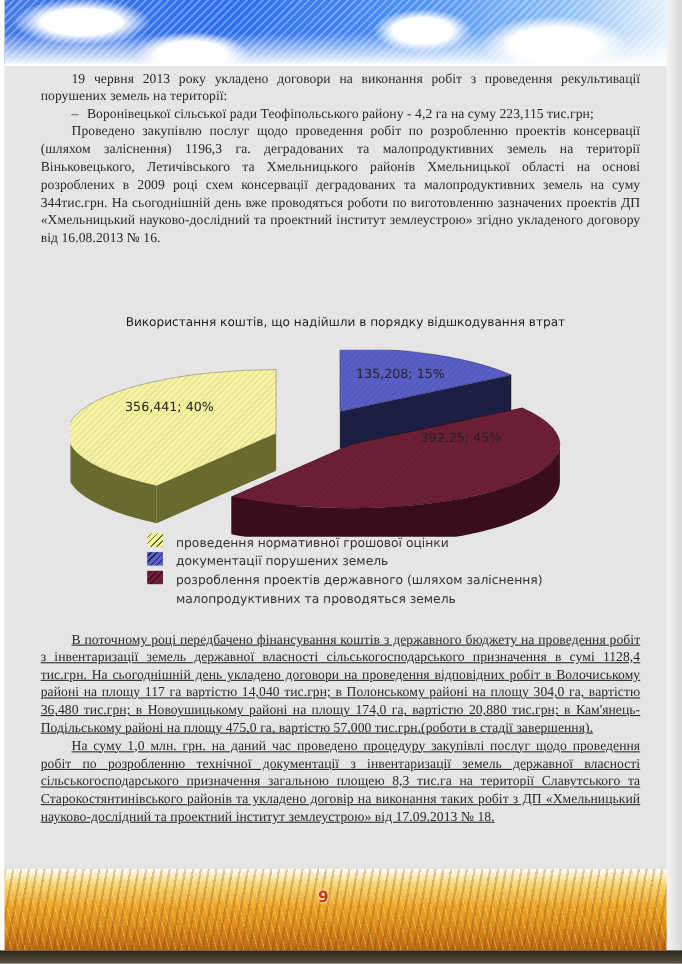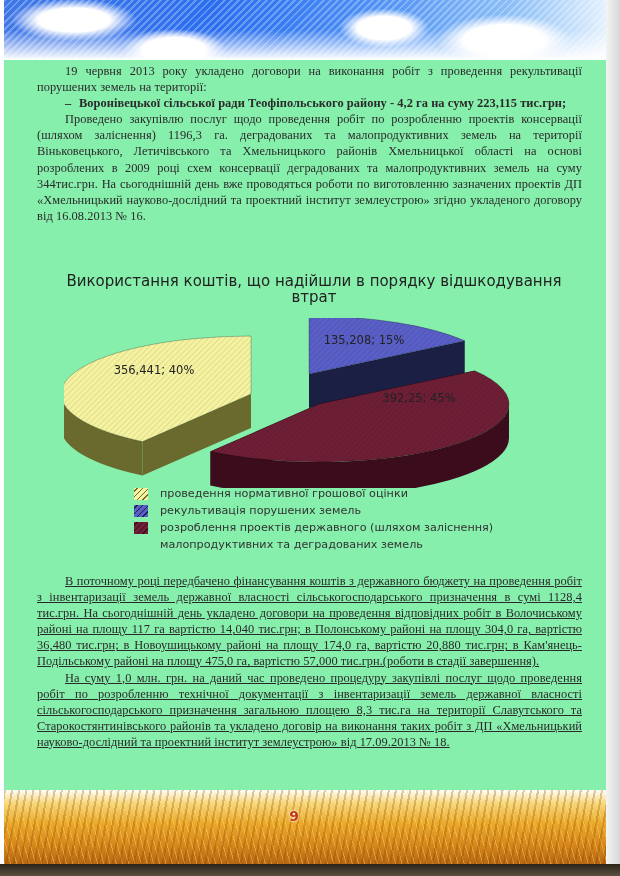--- a/index.html
+++ b/index.html
@@ -4,21 +4,21 @@
 <style>
   html, body { margin: 0; padding: 0; }
   body {
     width: 620px; height: 876px; position: relative; overflow: hidden;
     background: #ffffff;
     font-family: "Liberation Serif", "DejaVu Serif", serif;
     color: #2a2a2a;
   }
   .page {
     position: absolute; left: 4px; top: 0; width: 604px; height: 864px;
-    background: #86efac; overflow: hidden;
+    background: #e5e5e5; overflow: hidden;
   }
   .page-shadow {
     position: absolute; right: 0; top: 0; width: 14px; height: 876px;
     background: linear-gradient(to right, #f4f4f4, #d8d8d8);
   }
   .bottom-shadow {
     position: absolute; left: 0; bottom: 0; width: 620px; height: 12px;
     background: linear-gradient(to bottom, #2a2418, #5a5040);
   }
   .sky {
@@ -46,37 +46,37 @@
     position: absolute; left: 280px; top: 808px; width: 20px; text-align: center;
     font-family: "DejaVu Sans", sans-serif; font-weight: bold; font-size: 14px;
     color: #c43a10; text-shadow: 0 0 2px #fff, 0 0 2px #fff;
   }
   .text {
     position: absolute; left: 33px; width: 545px;
     font-size: 12.4px; line-height: 16.1px; text-align: justify;
     letter-spacing: 0.05px;
   }
   .text p { margin: 0; text-indent: 28px; }
-  .text p.item { text-indent: 0; padding-left: 28px; font-weight: bold; }
+  .text p.item { text-indent: 0; padding-left: 28px; }
   .text p.item .dash { display: inline-block; width: 14px; }
   #block1 { top: 63px; }
   #block2 { top: 573px; text-decoration: underline; }
 
   .chart-title {
-    position: absolute; left: 40px; width: 540px; top: 273px;
-    text-align: center; font-family: "DejaVu Sans", sans-serif; font-size: 15px;
+    position: absolute; left: 40px; width: 540px; top: 285px;
+    text-align: center; font-family: "DejaVu Sans", sans-serif; font-size: 11px;
     line-height: 16px; color: #222;
   }
   svg#pie { position: absolute; left: 60px; top: 318px; width: 490px; height: 170px; }
   .slice-label { font-family: "DejaVu Sans", sans-serif; font-size: 11.5px; fill: #222; }
   .legend {
     position: absolute; left: 130px; top: 485px; font-family: "DejaVu Sans", sans-serif;
     font-size: 11.2px; color: #333; line-height: 17px;
   }
-  .legend-row { display: flex; align-items: center; height: 17px; }
+  .legend-row { display: flex; height: 17px; }
   .legend-swatch { width: 14px; height: 12px; margin-right: 12px; }
   .legend-cont { padding-left: 26px; }
 </style>
 </head>
 <body>
 
 <div class="page">
   <div class="sky"></div>
   <div class="sky-fade"></div>
 
@@ -123,27 +123,27 @@
       </g>
   </svg>
 
   <div class="legend">
     <div class="legend-row">
       <span class="legend-swatch" style="background: repeating-linear-gradient(135deg, rgb(246, 243, 160) 0px, rgb(246, 243, 160) 2px, rgb(107, 106, 46) 2px, rgb(107, 106, 46) 3px, rgb(246, 243, 160) 3px, rgb(246, 243, 160) 4px) rgb(246, 243, 160);"></span>
       <span>проведення нормативної грошової оцінки</span>
     </div>
     <div class="legend-row">
       <span class="legend-swatch" style="background: repeating-linear-gradient(135deg, rgb(90, 95, 200) 0px, rgb(90, 95, 200) 2px, rgb(28, 31, 68) 2px, rgb(28, 31, 68) 3px, rgb(90, 95, 200) 3px, rgb(90, 95, 200) 4px) rgb(90, 95, 200);"></span>
-      <span>рекультивація порушених земель</span>
+      <span>документації порушених земель</span>
     </div>
     <div class="legend-row">
       <span class="legend-swatch" style="background: repeating-linear-gradient(135deg, rgb(110, 31, 54) 0px, rgb(110, 31, 54) 2px, rgb(58, 12, 28) 2px, rgb(58, 12, 28) 3px, rgb(110, 31, 54) 3px, rgb(110, 31, 54) 4px) rgb(110, 31, 54);"></span>
       <span>розроблення проектів державного (шляхом заліснення)</span>
     </div>
-    <div class="legend-row legend-cont">малопродуктивних та деградованих земель</div>
+    <div class="legend-row legend-cont">малопродуктивних та проводяться земель</div>
   </div>
 
   <div class="text" id="block2">
       <p>В поточному році передбачено фінансування коштів з державного бюджету на проведення робіт з інвентаризації земель державної власності сільськогосподарського призначення в сумі 1128,4 тис.грн. На сьогоднішній день укладено договори на проведення відповідних робіт в Волочиському районі на площу 117 га вартістю 14,040 тис.грн; в Полонському районі на площу 304,0 га, вартістю 36,480 тис.грн; в Новоушицькому районі на площу 174,0 га, вартістю 20,880 тис.грн; в Кам'янець-Подільському районі на площу 475,0 га, вартістю 57,000 тис.грн.(роботи в стадії завершення).</p>
       <p>На суму 1,0 млн. грн. на даний час проведено процедуру закупівлі послуг щодо проведення робіт по розробленню технічної документації з інвентаризації земель державної власності сільськогосподарського призначення загальною площею 8,3 тис.га на території Славутського та Старокостянтинівського районів та укладено договір на виконання таких робіт з ДП «Хмельницький науково-дослідний та проектний інститут землеустрою» від 17.09.2013 № 18.</p>
     </div>
 
   <div class="wheat"></div>
   <div class="page-number">9</div>
 </div>

